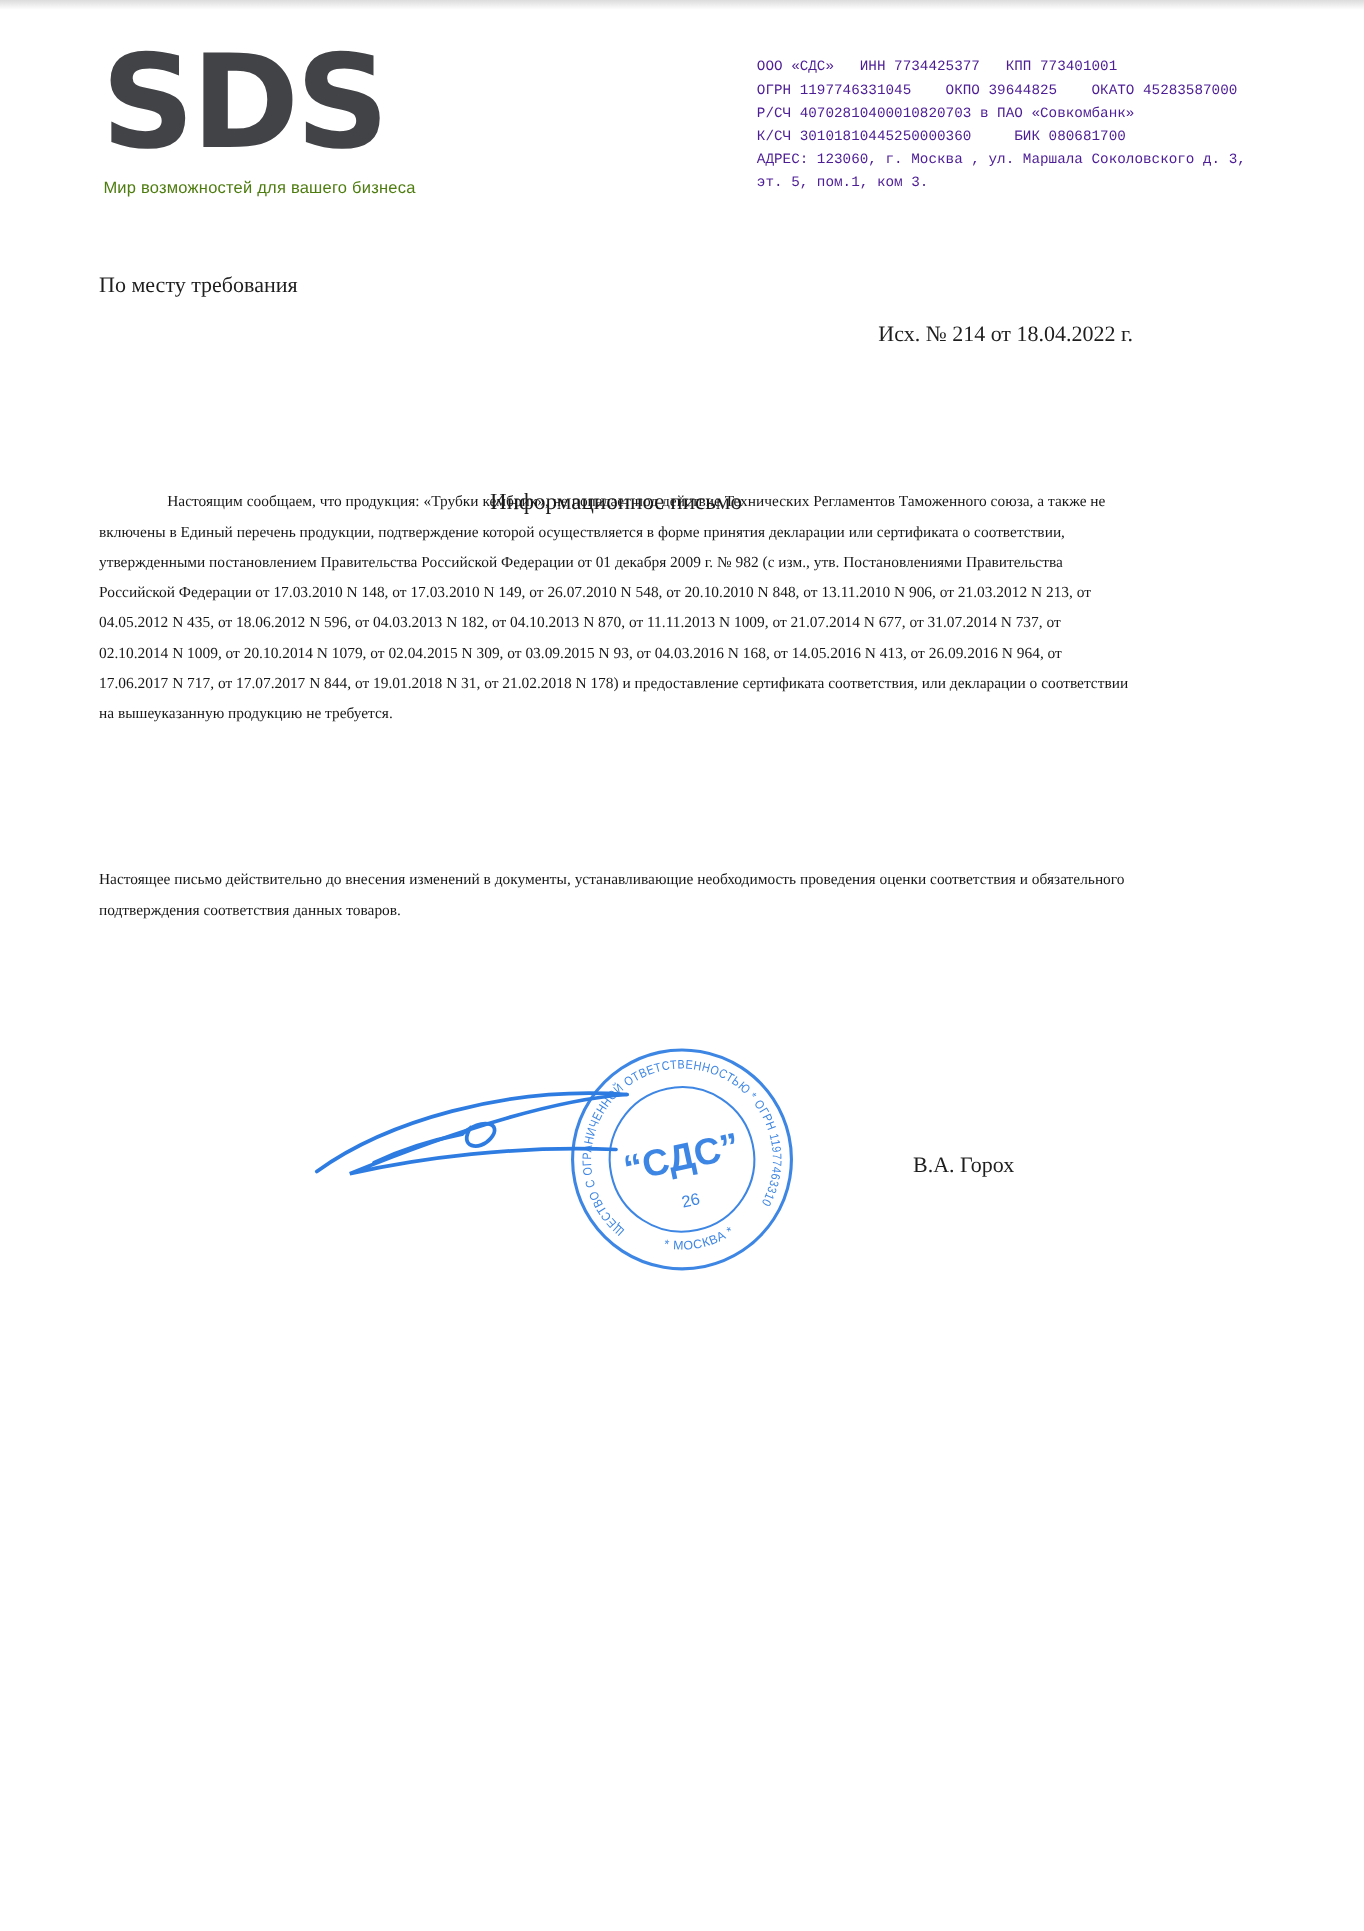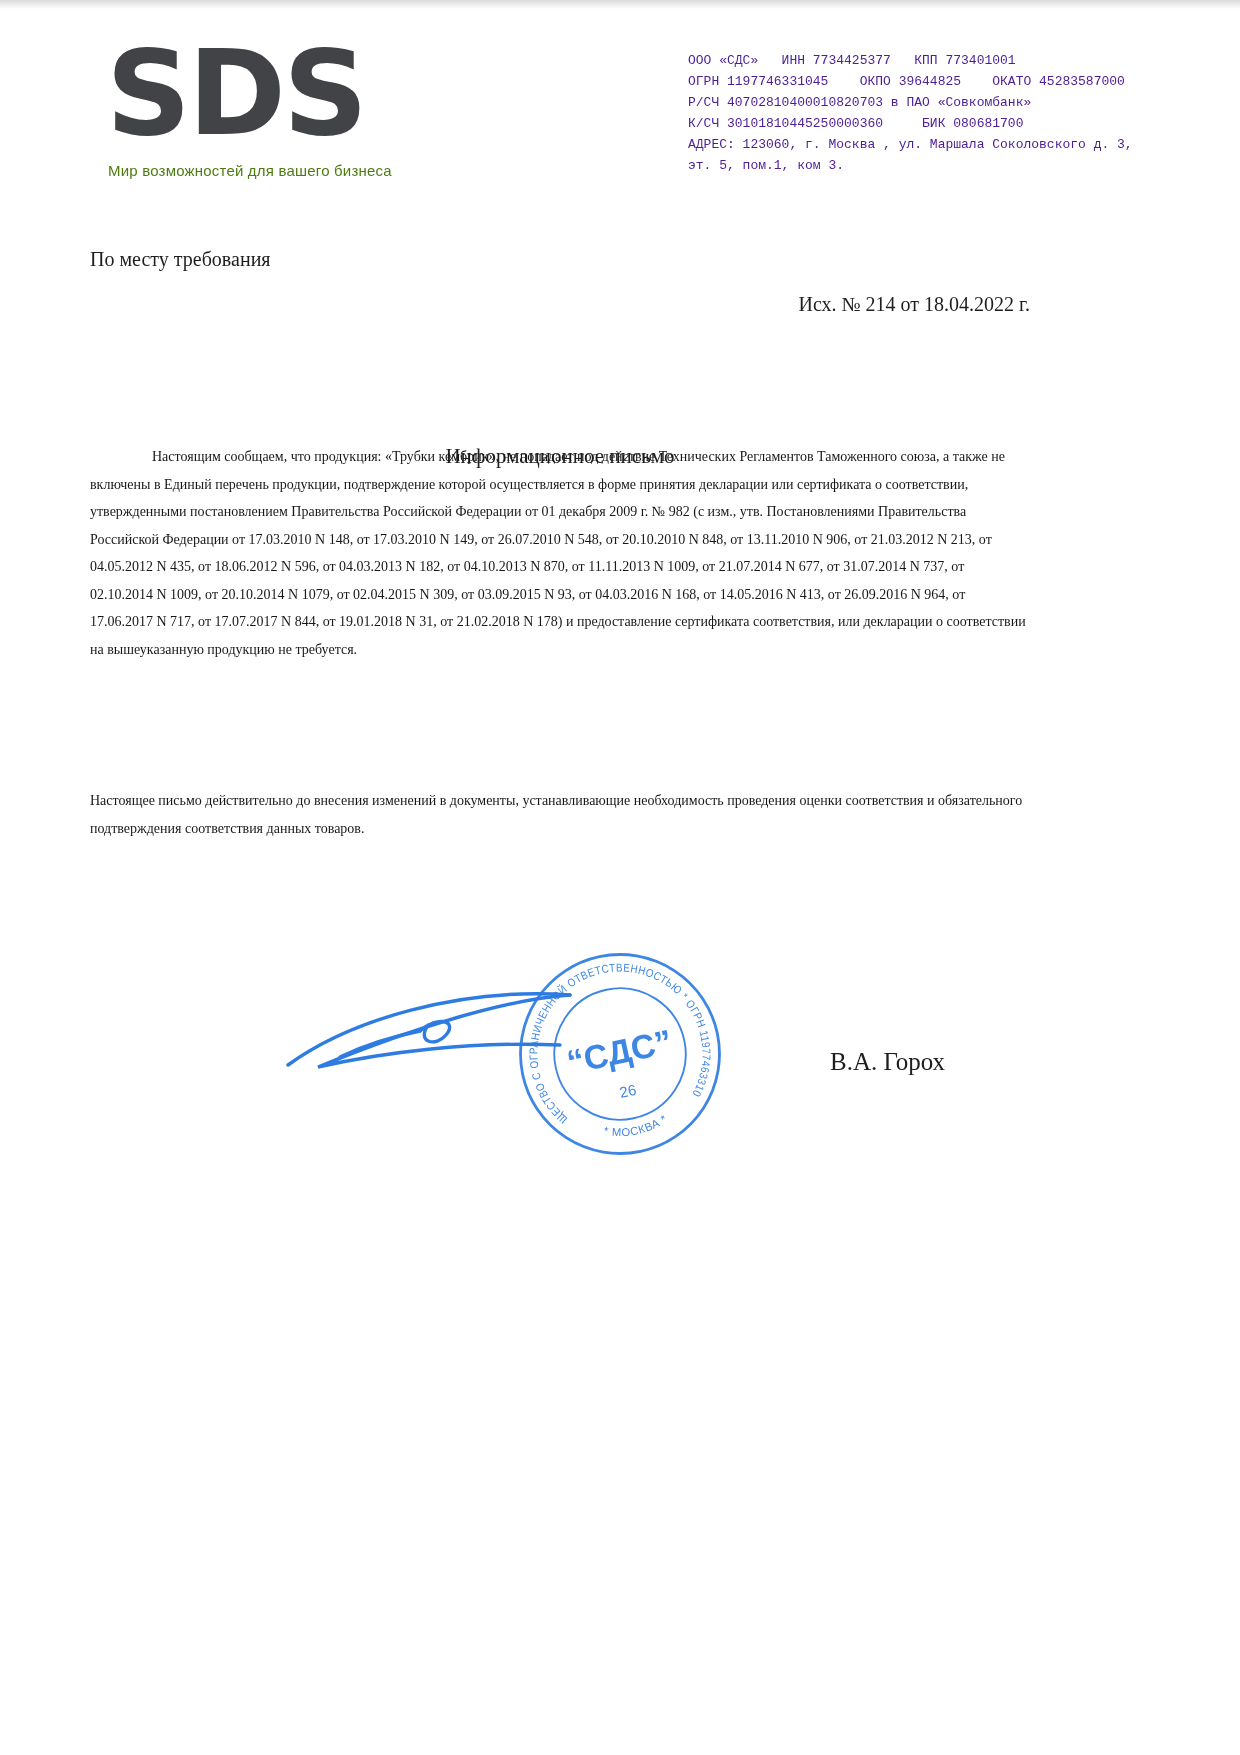--- a/index.html
+++ b/index.html
@@ -7,21 +7,21 @@
   body { font-family:"Liberation Serif", serif; }
   .page {
     position:relative; width:1240px; height:1755px; margin:0 auto;
     background:#ffffff; overflow:hidden; color:#1e1e1e;
   }
   .scan-edge-top {
     position:absolute; top:0; left:0; right:0; height:9px;
     background:linear-gradient(#c9c9c9, rgba(255,255,255,0)); opacity:.65;
   }
   
-  .logo-block { position:absolute; left:92px; top:34px;margin-left:14px; }
+  .logo-block { position:absolute; left:92px; top:34px; }
   .logo-text {
     font-family:"DejaVu Sans", sans-serif; font-weight:900;
     font-size:118px; line-height:1; letter-spacing:-3px; color:#424347;
   }
   .tagline {
     font-family:"Liberation Sans", sans-serif; font-size:15px;
     color:#4d7c0f; margin-top:10px; margin-left:2px; letter-spacing:.2px;
   }
   .details {
     position:absolute; left:688px; top:50px; width:470px;
@@ -32,21 +32,21 @@
   
   .recipient { position:absolute; left:90px; top:248px; width:940px; text-align:left; font-size:20px; }
   .reference { position:absolute; left:90px; top:293px; width:940px; text-align:right; font-size:20px; }
   
   .title { position:absolute; left:90px; top:396px; width:940px; text-align:center; font-size:21px; font-weight:400;margin-top:48px; }
   .para { font-size:14px; line-height:27.5px; color:#181818; }
   .para1 { position:absolute; left:90px; top:443px; width:940px; text-indent:62px; }
   .para2 { position:absolute; left:90px; top:787px; width:940px; }
   
   .sign-block { position:absolute; left:90px; top:1002px; font-size:19.5px; line-height:27.5px; }
-  .signer { position:absolute; left:830px; top:1048px; font-size:25px; }
+  .signer { position:absolute; left:830px; top:1048px; font-size:20px; }
   .sig-svg { position:absolute; left:270px; top:965px; }
   .stamp-svg { position:absolute; left:498px; top:932px; opacity:.92; }
   .stamp-ring-text { font-family:"Liberation Sans", sans-serif; font-size:12px; letter-spacing:.6px; fill:#2e7ce2; }
   .stamp-center-text { font-family:"Liberation Sans", sans-serif; font-weight:700; font-size:36px; fill:#2e7ce2; }
   .stamp-number { font-family:"Liberation Sans", sans-serif; font-size:16px; fill:#2e7ce2; }
 </style>
 </head>
 <body>
 
 <div class="page">

